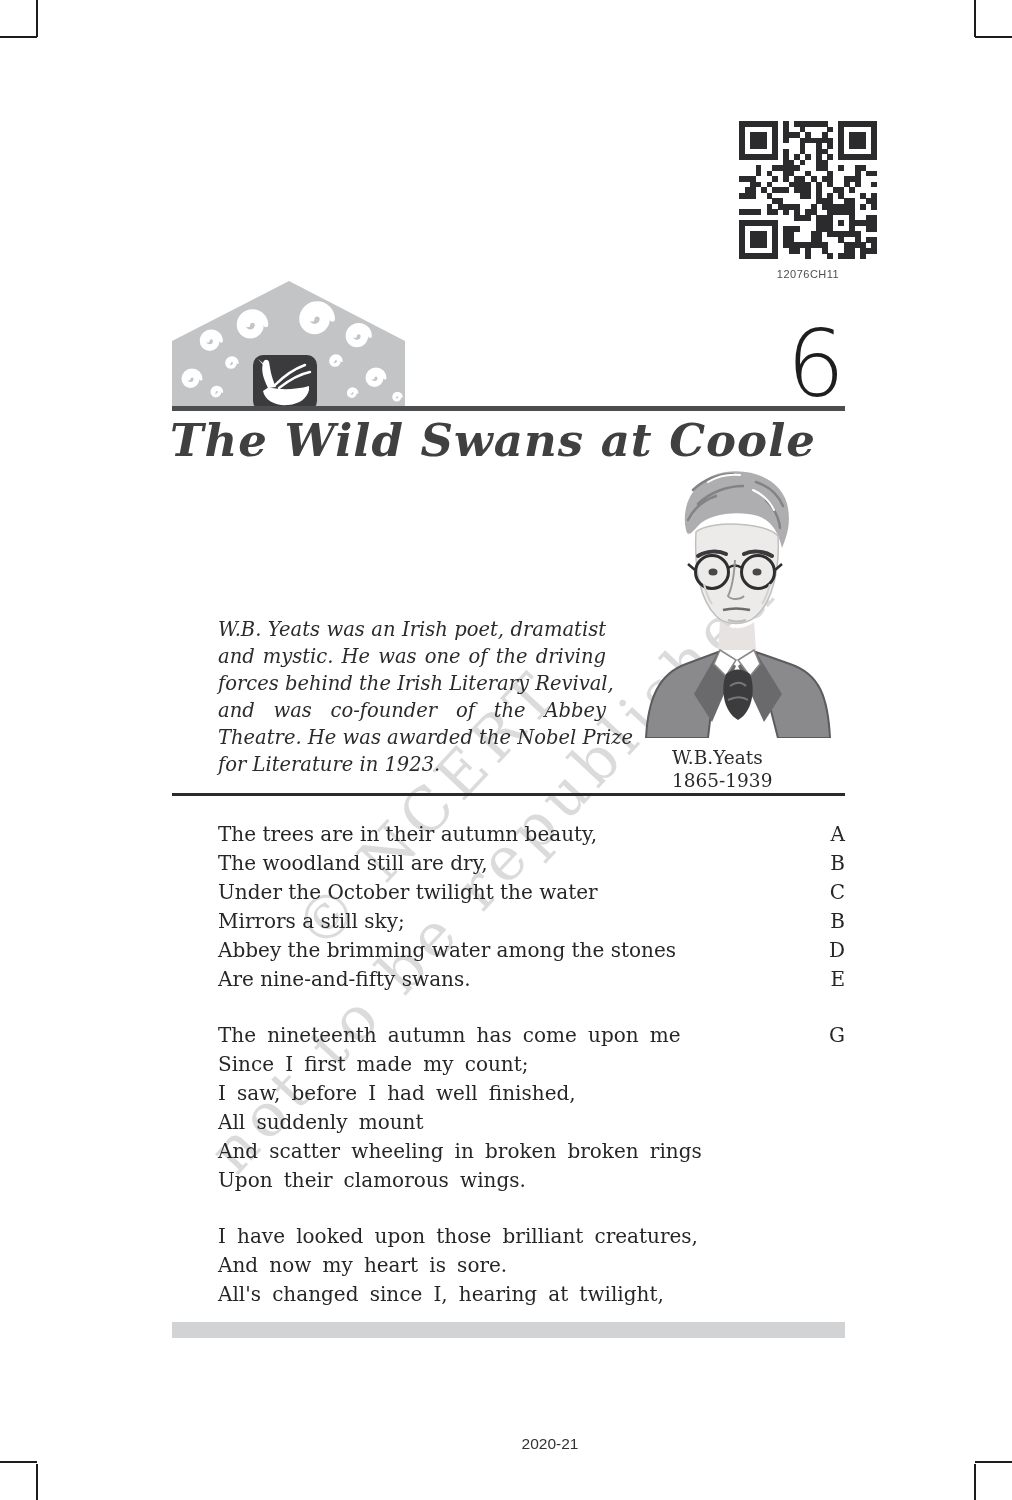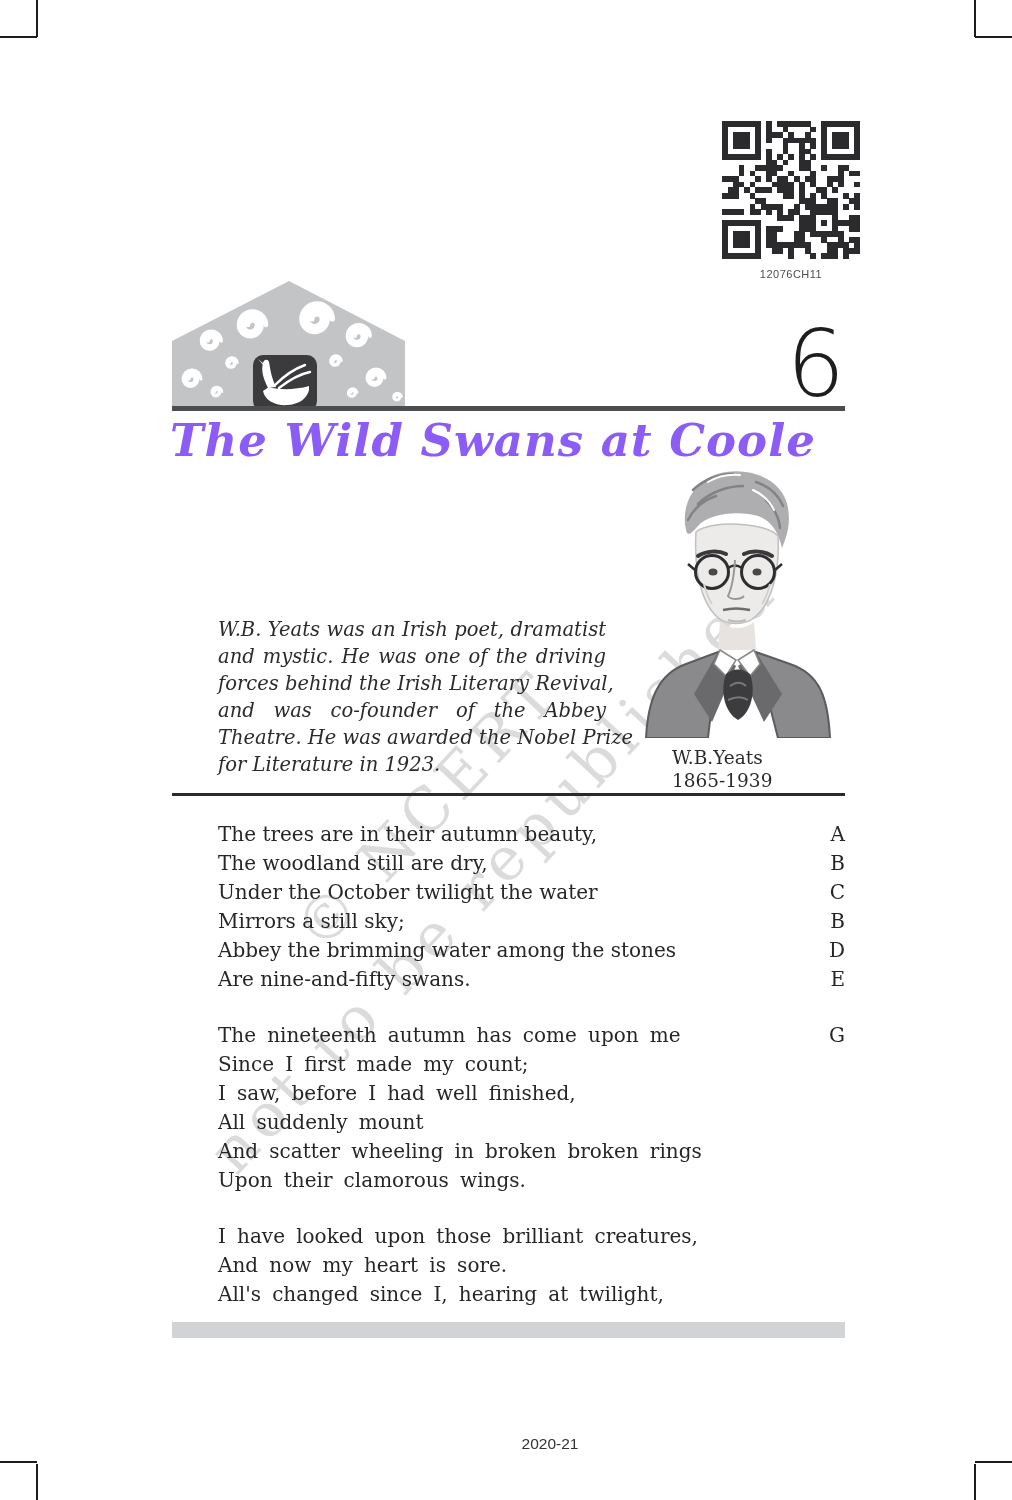--- a/index.html
+++ b/index.html
@@ -3,34 +3,34 @@
 <meta charset="utf-8">
 <style>
   html,body{margin:0;padding:0;}
   body{
     width:1012px;height:1500px;position:relative;background:#ffffff;
     font-family:"DejaVu Serif", serif;color:var(--ink,#232323);overflow:hidden;
   }
   
   .crop{position:absolute;background:#1c1c1c;}
   
-  .qr-block{position:absolute;left:722px;top:121px;width:138px;text-align:center;}
+  .qr-block{position:absolute;left:739px;top:121px;width:138px;text-align:center;}
   .qr-label{font-family:"Liberation Sans",sans-serif;font-size:11px;letter-spacing:.5px;color:#4d4d4f;margin-top:5px;}
   
   .house{position:absolute;left:172px;top:279px;}
   .header-rule{position:absolute;left:172px;top:406px;width:673px;height:5px;background:var(--rule-gray,#4c4d4f);}
   .chapter-num{
     position:absolute;right:167px;top:322px;height:86px;line-height:86px;
     font-family:"DejaVu Sans",sans-serif;font-weight:200;font-size:92px;color:#1e1e20;
   }
   
   .title{
     position:absolute;left:170px;top:414px;margin:0;
     font-family:"DejaVu Serif",serif;font-style:italic;font-weight:700;
-    font-size:45px;letter-spacing:1px;color:#8b5cf6;
+    font-size:45px;letter-spacing:1px;color:#404040;
   }
   
   .watermark{position:absolute;left:140px;top:530px;width:640px;height:620px;z-index:0;
     display:flex;align-items:center;justify-content:center;pointer-events:none;}
   .wm-inner{transform:rotate(-47deg);text-align:center;color:var(--watermark-gray,#c6c6c6);opacity:.62;}
   .wm-inner div{font-family:"DejaVu Serif",serif;font-size:60px;letter-spacing:7px;white-space:nowrap;line-height:1.5;}
   
   .bio{position:absolute;left:218px;top:616px;width:388px;z-index:1;}
   .bio-line{
     font-style:italic;font-size:19.5px;line-height:27px;color:#2b2b2b;

